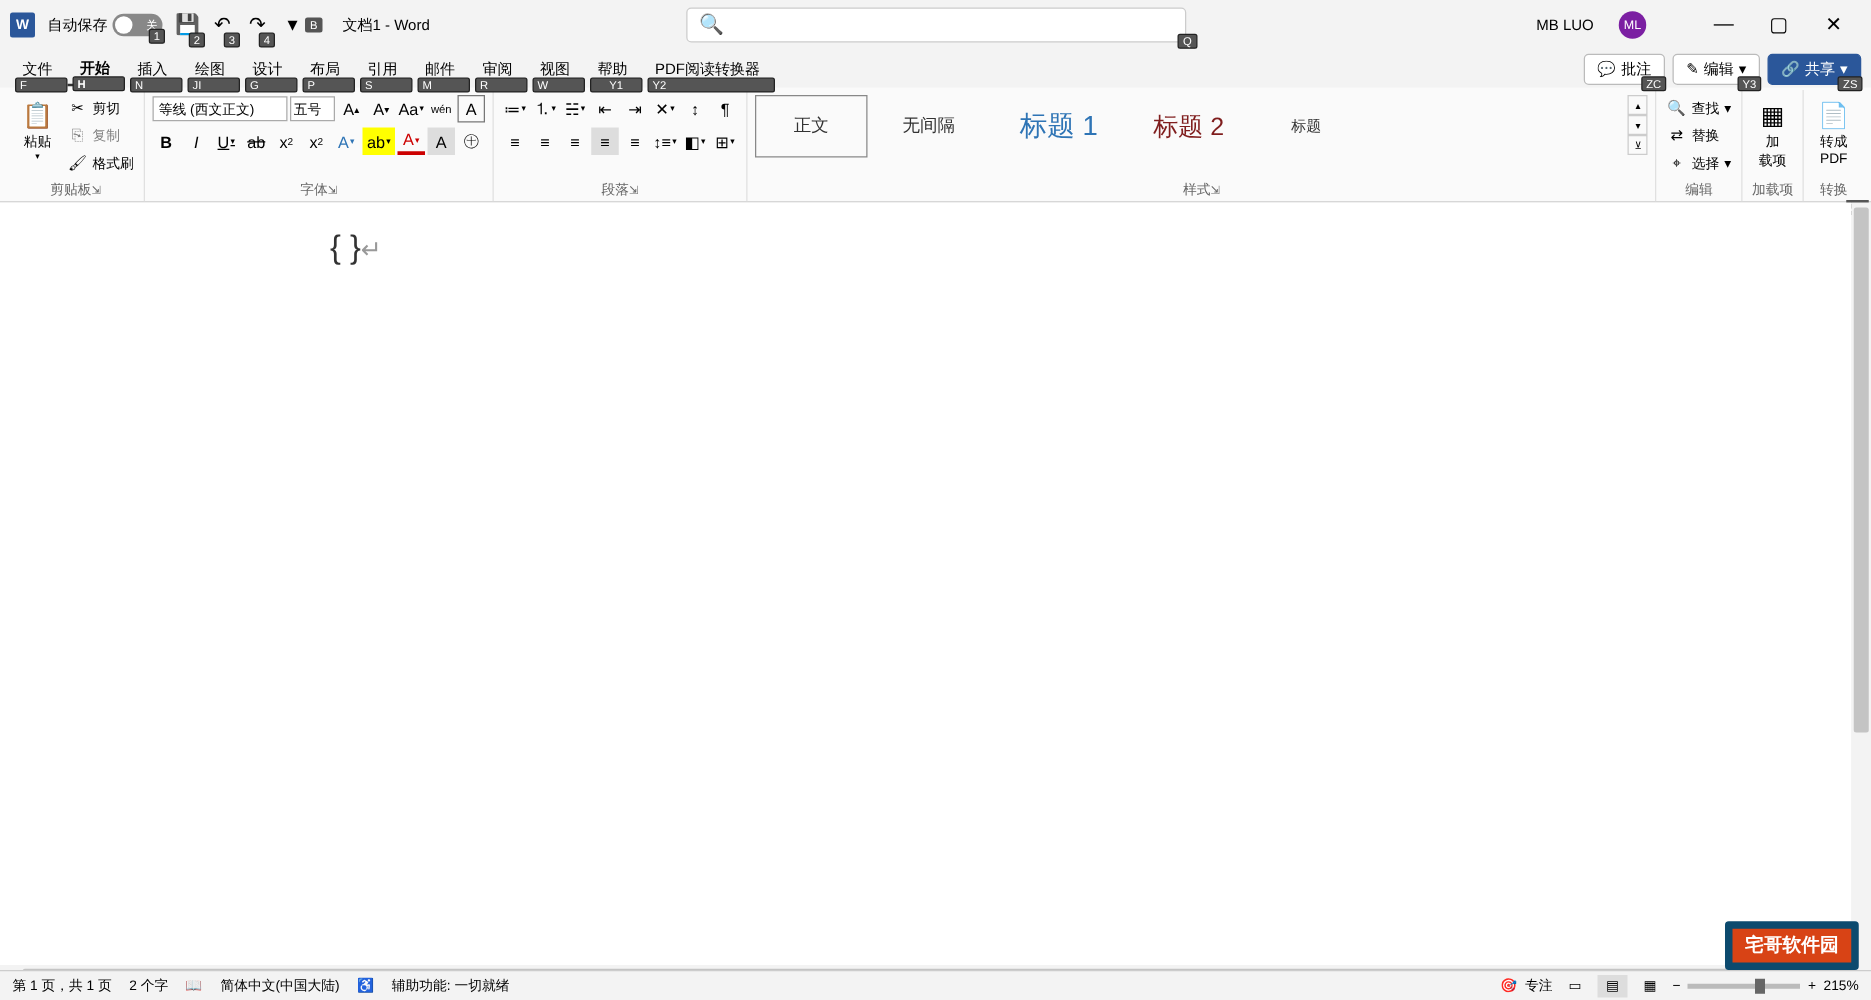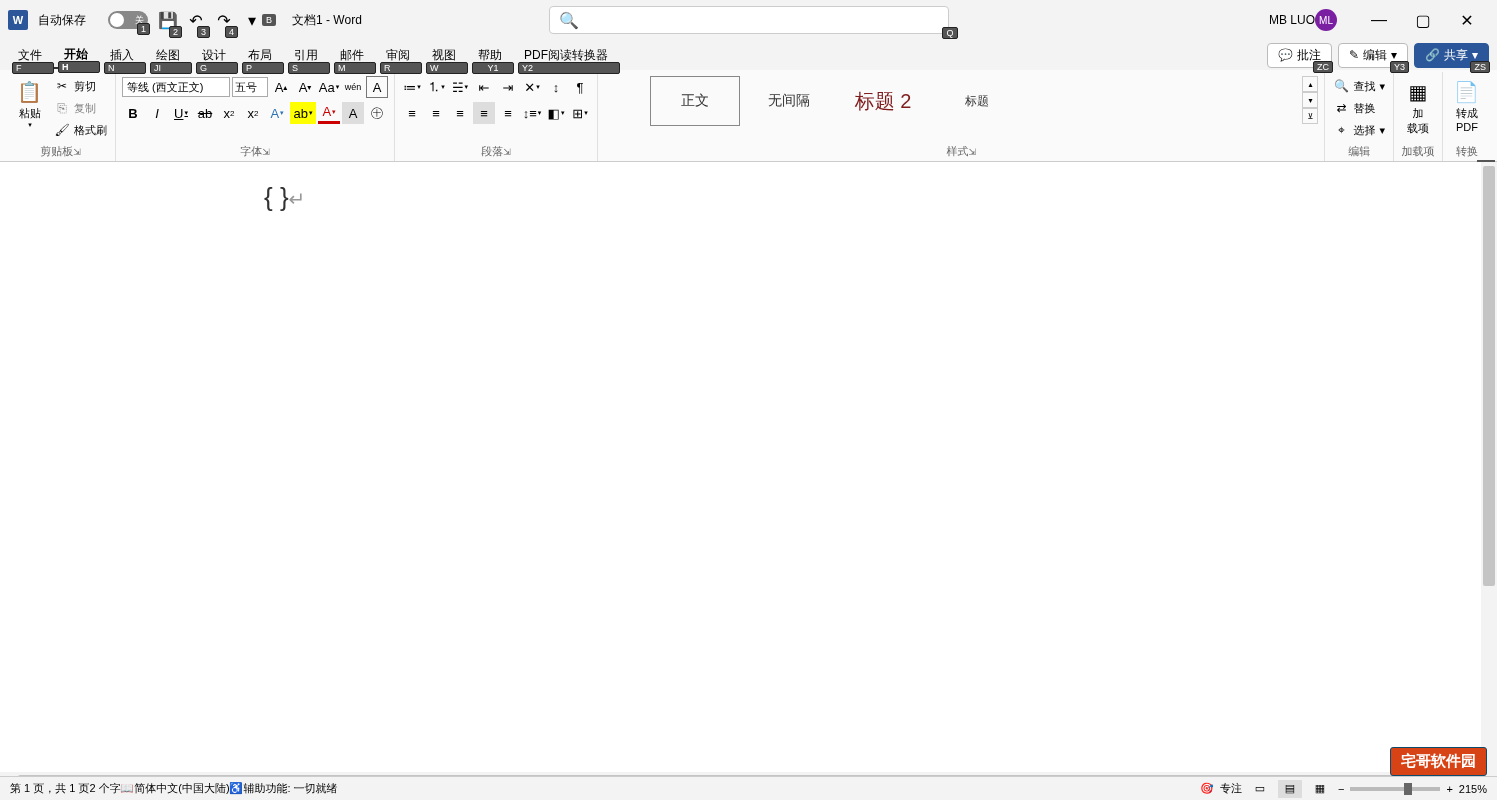--- a/index.html
+++ b/index.html
@@ -1,30 +1,30 @@
 <!DOCTYPE html>
 <html><head>
 <meta charset="utf-8">
 <style>
 * { margin: 0; padding: 0; box-sizing: border-box; font-family: "Microsoft YaHei", "Segoe UI", sans-serif; }
 body { background: #f3f3f3; width: 1497px; height: 800px; overflow: hidden; position: relative; }
 
 
 .titlebar { height: 40px; background: #f3f3f3; display: flex; align-items: center; padding: 0 8px; position: relative; }
 .word-icon { width: 20px; height: 20px; background: #2b579a; color: #fff; display: flex; align-items: center; justify-content: center; font-size: 11px; font-weight: bold; border-radius: 2px; margin-right: 10px; }
-.autosave { font-size: 12px; margin-right: 22px; }
+.autosave { font-size: 12px; margin-right: 4px; }
 .toggle { width: 40px; height: 18px; background: #888; border-radius: 9px; position: relative; display: inline-flex; align-items: center; margin-right: 6px; }
 .toggle-knob { width: 14px; height: 14px; background: #fff; border-radius: 50%; position: absolute; left: 2px; }
 .toggle-label { position: absolute; right: 4px; font-size: 9px; color: #fff; }
 .qat-btn { width: 24px; height: 24px; display: flex; align-items: center; justify-content: center; margin: 0 2px; position: relative; }
 .keytip { position: absolute; bottom: -6px; right: -2px; background: #555; color: #fff; font-size: 9px; padding: 0 3px; border-radius: 2px; border: 1px solid #222; }
 .doc-title { font-size: 12px; margin-left: 16px; }
 .search-box { position: absolute; left: 50%; transform: translateX(-50%); width: 400px; height: 28px; background: #fff; border: 1px solid #ccc; border-radius: 4px; display: flex; align-items: center; padding: 0 10px; }
 .search-box input { border: none; outline: none; flex: 1; font-size: 12px; background: transparent; }
-.user-area { margin-left: auto; display: flex; align-items: center; gap: 0; }
+.user-area { margin-left: auto; display: flex; align-items: center; gap: 20px; }
 .user-name { font-size: 12px; position: relative; }
 .avatar { width: 22px; height: 22px; background: #7b1fa2; color: #fff; border-radius: 50%; display: flex; align-items: center; justify-content: center; font-size: 10px; }
 .win-btns { display: flex; margin-left: 20px; }
 .win-btn { width: 44px; height: 30px; display: flex; align-items: center; justify-content: center; }
 
 
 .ribbon-tabs { height: 30px; display: flex; align-items: center; padding: 0 8px; gap: 2px; }
 .rtab { padding: 4px 10px; font-size: 12px; position: relative; }
 .rtab.active { font-weight: bold; border-bottom: 2px solid #333; }
 .right-actions { margin-left: auto; display: flex; gap: 6px; align-items: center; }
@@ -42,48 +42,48 @@
 .col { display: flex; flex-direction: column; gap: 2px; }
 .mini-btn { font-size: 11px; display: flex; align-items: center; gap: 4px; padding: 1px 2px; height: 20px; }
 .mini-icon { width: 16px; height: 16px; display: inline-flex; align-items: center; justify-content: center; font-size: 12px; }
 .font-combo { width: 108px; height: 20px; border: 1px solid #aaa; background: #fff; font-size: 11px; padding: 0 4px; }
 .size-combo { width: 36px; height: 20px; border: 1px solid #aaa; background: #fff; font-size: 11px; padding: 0 2px; }
 .row { display: flex; gap: 2px; align-items: center; }
 .ibtn { width: 22px; height: 22px; display: flex; align-items: center; justify-content: center; font-size: 13px; }
 .ibtn.drop::after { content: "▾"; font-size: 7px; margin-left: 1px; }
 
 
-.styles-gallery { display: flex; gap: 4px; flex: 1; margin-left: 46px; }
+.styles-gallery { display: flex; gap: 4px; flex: 1; }
 .style-item { min-width: 90px; height: 50px; border: 1px solid transparent; display: flex; align-items: center; justify-content: center; font-size: 14px; color: #333; }
 .style-item.sel { border: 1px solid #888; }
 .style-item.big { font-size: 22px; color: #2e74b5; min-width: 110px; }
 .gallery-ctrl { display: flex; flex-direction: column; width: 16px; }
 .gallery-ctrl span { height: 16px; border: 1px solid #ccc; font-size: 8px; display: flex; align-items: center; justify-content: center; }
 
 
 .doc-area { position: absolute; top: 162px; left: 0; right: 16px; bottom: 28px; background: #fff; overflow: hidden; }
 .doc-content { position: absolute; left: 264px; top: 20px; font-family: "Times New Roman", serif; font-size: 26px; color: #333; }
 .para-mark { color: #999; font-size: 20px; }
 
 
 .vscroll { position: absolute; right: 0; top: 162px; bottom: 28px; width: 16px; background: #f3f3f3; }
 .vscroll-thumb { position: absolute; top: 4px; width: 12px; left: 2px; height: 420px; background: #c4c4c4; border-radius: 2px; }
 .hscroll { position: absolute; bottom: 12px; left: 0; right: 16px; height: 16px; background: #f3f3f3; }
 .hscroll-track { position: absolute; left: 18px; right: 18px; height: 100%; }
 .hscroll-thumb { position: absolute; left: 0; width: 99%; height: 10px; top: 3px; background: #c4c4c4; border-radius: 2px; }
 
 
-.statusbar { position: absolute; bottom: 0; left: 0; right: 0; height: 24px; background: #f3f3f3; border-top: 1px solid #ccc; display: flex; align-items: center; padding: 0 10px; font-size: 11px; gap: 0; }
+.statusbar { position: absolute; bottom: 0; left: 0; right: 0; height: 24px; background: #f3f3f3; border-top: 1px solid #ccc; display: flex; align-items: center; padding: 0 10px; font-size: 11px; gap: 14px; }
 .status-right { margin-left: auto; display: flex; align-items: center; gap: 6px; }
 .view-btn { width: 24px; height: 18px; display: flex; align-items: center; justify-content: center; }
 .zoom-slider { width: 90px; height: 4px; background: #bbb; position: relative; }
 .zoom-knob { position: absolute; width: 8px; height: 12px; background: #666; top: -4px; left: 60%; }
 
 
-.watermark { position: absolute; right: 10px; bottom: 24px; background: #d84315; color: #fff; padding: 4px 10px; font-size: 15px; font-weight: bold; border-radius: 3px; border: 1px solid #0c4a6e; }
+.watermark { position: absolute; right: 10px; bottom: 24px; background: #d84315; color: #fff; padding: 4px 10px; font-size: 15px; font-weight: bold; border-radius: 3px; border: 6px solid #0c4a6e; }
 
 .keytip-sm { background: #555; color: #fff; font-size: 9px; padding: 1px 4px; border-radius: 2px; position: absolute; }
 .far-right-tip { position:absolute; right:2px; top:160px; background:#555; color:#fff; font-size:9px; padding:1px 3px;}
 </style>
 </head>
 <body>
 
 <div class="titlebar">
   <div class="word-icon">W</div>
   <span class="autosave">自动保存</span>
@@ -228,20 +228,21 @@
         <span>段落</span>
         <span class="launcher">⇲</span>
       </div>
   </div>
 
   <div class="group" style="flex:1;">
     <div class="group-body">
       <div class="styles-gallery">
         <div class="style-item sel">正文</div>
         <div class="style-item">无间隔</div>
+        <div class="style-item big">标题 1</div>
         <div class="style-item" style="color:#7f1d1d;font-size:20px;">标题 2</div>
         <div class="style-item" style="font-size:12px;">标题</div>
       </div>
       <div class="gallery-ctrl">
         <span>▴</span>
         <span>▾</span>
         <span>⊻</span>
       </div>
     </div>
     <div class="group-label">

